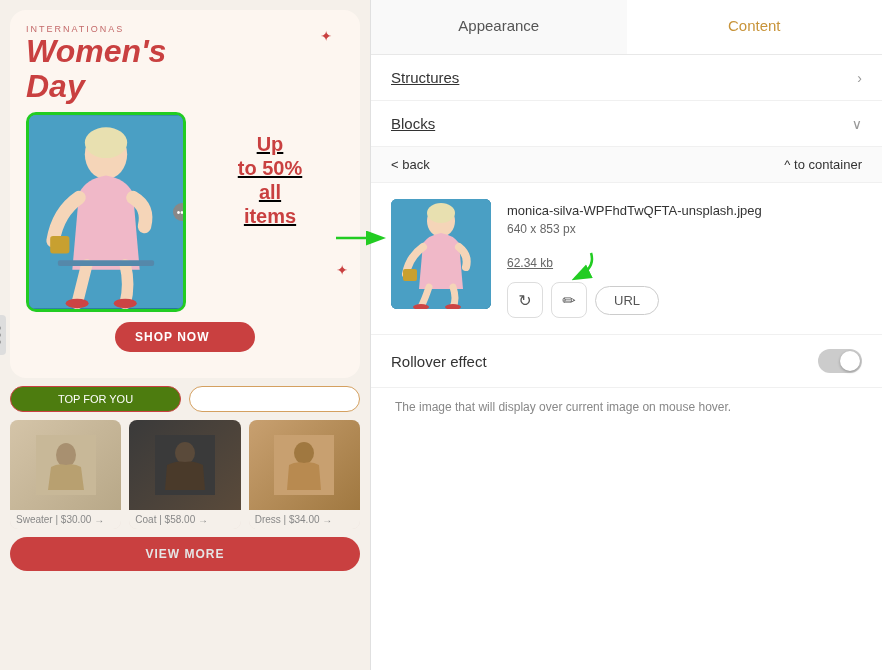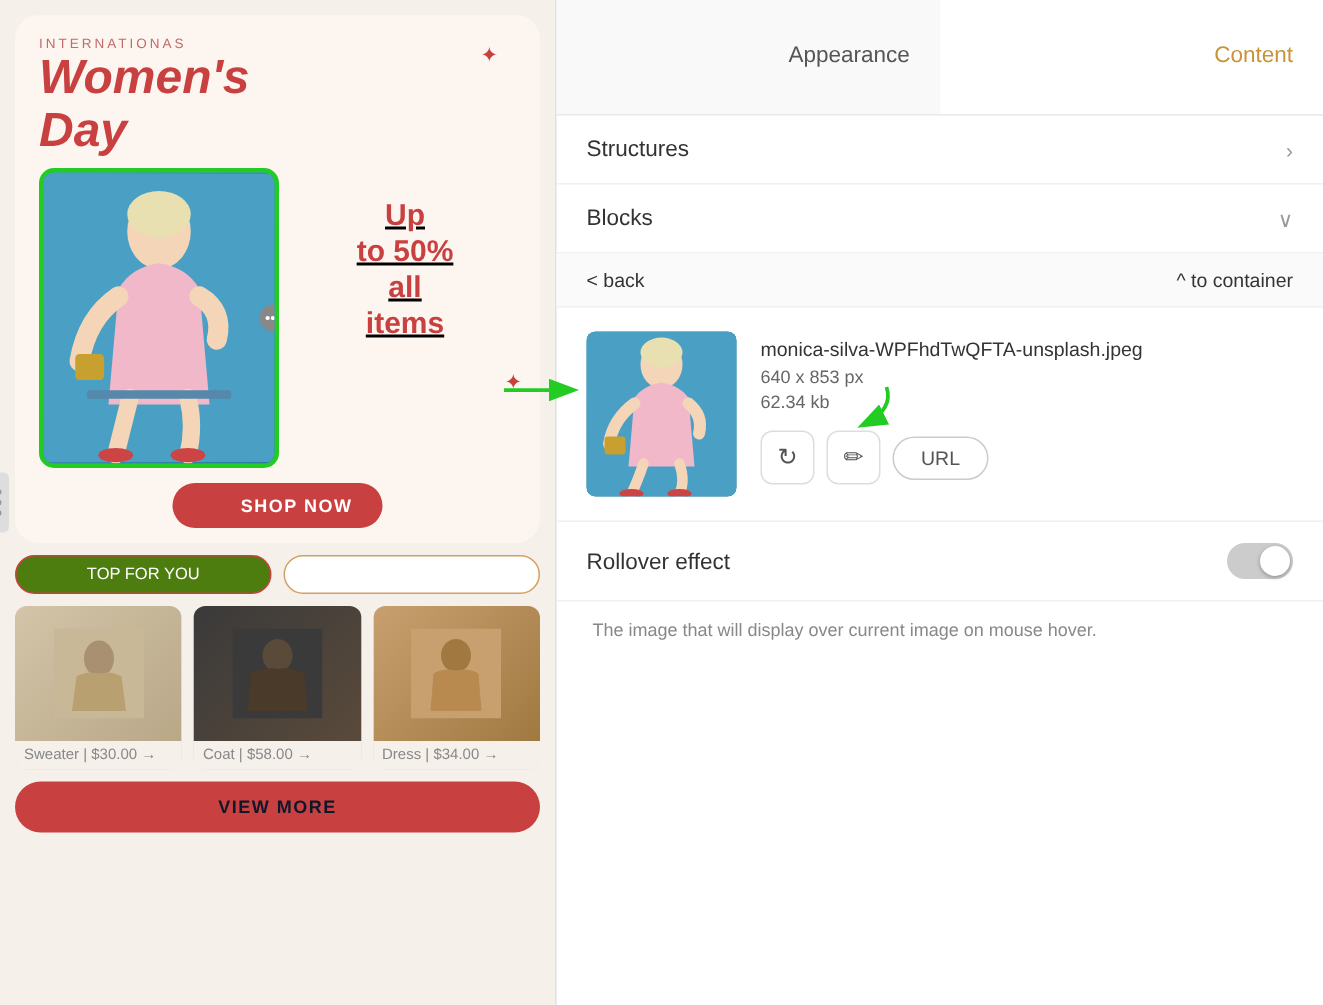--- a/index.html
+++ b/index.html
@@ -122,31 +122,31 @@
       cursor: pointer;
       position: absolute;
       right: -8px;
       top: 50%;
       transform: translateY(-50%);
     }
 
     .shop-now-btn {
       display: block;
       width: 140px;
-      margin: 10px auto 0;
+      margin: 10px auto 16px;
       background: #c94040;
       color: white;
       border: none;
       border-radius: 20px;
       padding: 8px 20px;
       font-size: 12px;
       font-weight: 700;
       letter-spacing: 1px;
       cursor: pointer;
-      text-align: right;
+      text-align: left;
     }
 
     
     .tabs-row {
       display: flex;
       gap: 8px;
       margin-bottom: 8px;
     }
 
     .tab-btn {
@@ -198,21 +198,21 @@
       padding: 4px 6px;
       font-size: 10px;
       color: #888;
       background: #f5f0ea;
     }
 
     .view-more-btn {
       display: block;
       width: 100%;
       background: #c94040;
-      color: #0f172a;
+      color: #e5e5e5;
       border: none;
       border-radius: 20px;
       padding: 10px;
       font-size: 12px;
       font-weight: 700;
       letter-spacing: 1px;
       cursor: pointer;
       text-align: center;
     }
 
@@ -250,22 +250,22 @@
       border-left: 1px solid #e0e0e0;
     }
 
     .panel-tabs {
       display: flex;
       border-bottom: 1px solid #e8e8e8;
     }
 
     .panel-tab {
       flex: 1;
-      padding: 28px 20px;
-      text-align: right;
+      padding: 17px 20px;
+      text-align: center;
       font-size: 15px;
       cursor: pointer;
       border-bottom: 3px solid transparent;
       color: #555;
     }
 
     .panel-tab.active {
       color: #555;
       border-bottom: 3px solid transparent;
       background: #f9f9f9;
@@ -280,20 +280,21 @@
       align-items: center;
       justify-content: space-between;
       padding: 14px 20px;
       border-bottom: 1px solid #f0f0f0;
       cursor: pointer;
     }
 
     .section-title {
       font-size: 15px;
       color: #333;
+      text-decoration: underline;
     }
 
     .section-chevron {
       color: #999;
       font-size: 14px;
     }
 
     .blocks-header {
       display: flex;
       align-items: flex-end;
@@ -363,27 +364,28 @@
     .image-filename {
       font-size: 13px;
       color: #333;
       margin-bottom: 4px;
       word-break: break-all;
     }
 
     .image-dimensions {
       font-size: 12px;
       color: #666;
-      margin-bottom: 3px;
+      margin-bottom: 20px;
     }
 
     .image-size {
       font-size: 12px;
       color: #666;
       margin-bottom: 12px;
+      text-decoration: underline;
     }
 
     .image-actions {
       display: flex;
       gap: 8px;
       align-items: center;
     }
 
     .icon-btn {
       width: 36px;

